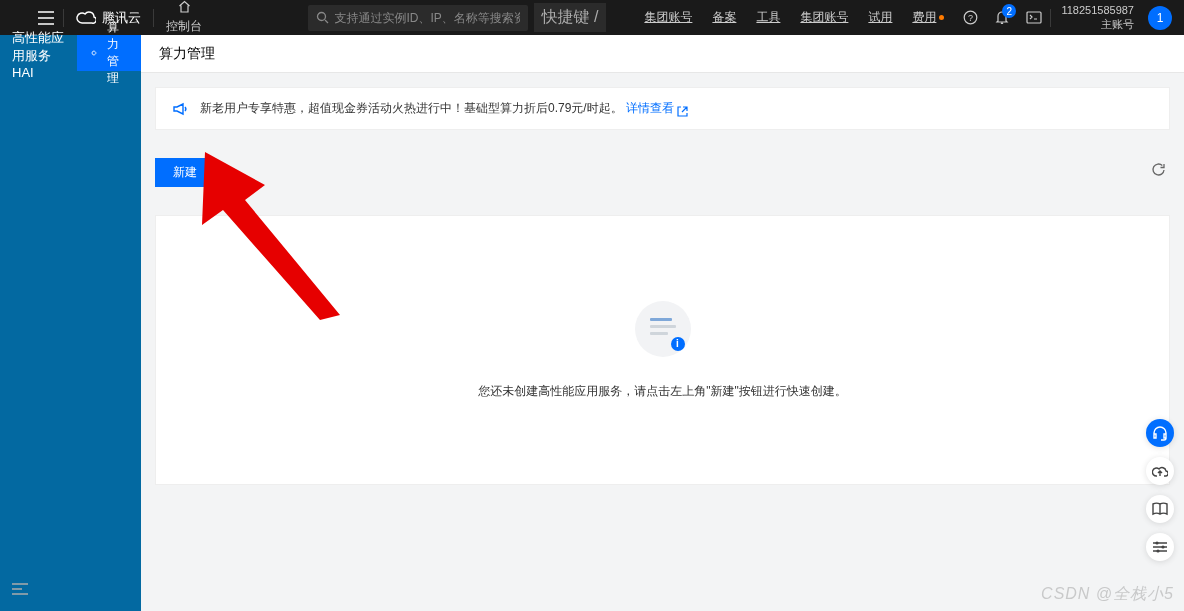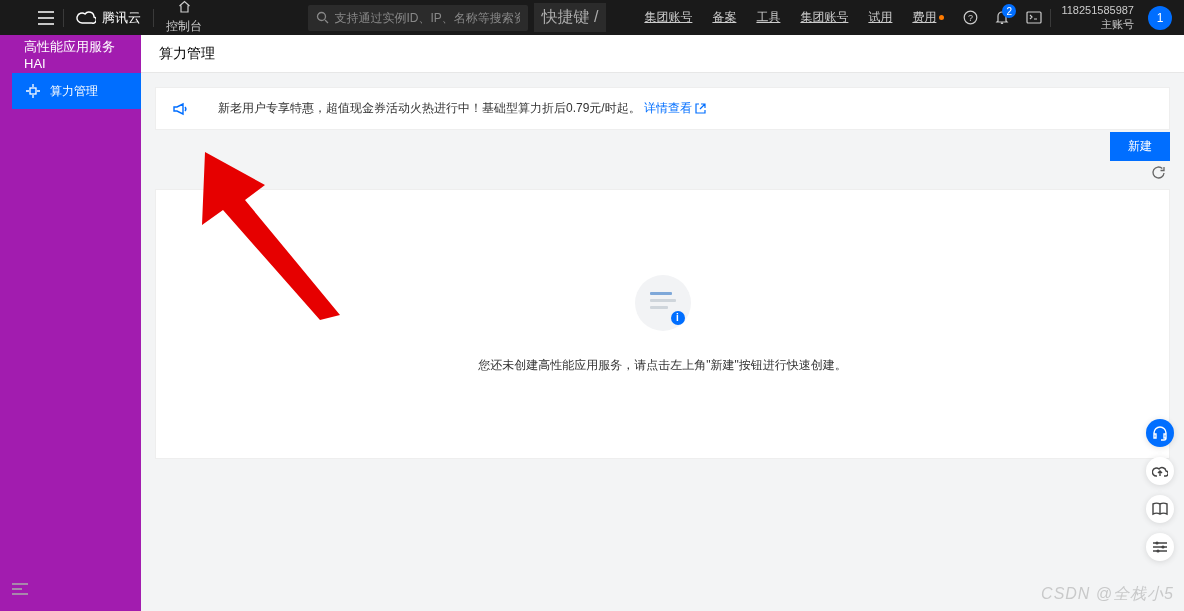--- a/index.html
+++ b/index.html
@@ -21,34 +21,34 @@
 .kbd { background: #2b2b2b; border-radius: 0; padding: 4px 8px; color: #aaa; font-size: 16px; margin-right: 28px; }
 .navlink { padding: 0 10px; color: #ccc; cursor: pointer; font-size: 12px; display: flex; align-items: center; gap: 3px; height: 49px; text-decoration: underline; }
 .dot-orange { width: 5px; height: 5px; border-radius: 50%; background: #ff7b00; display: inline-block; }
 .iconbtn { width: 32px; height: 35px; display: flex; align-items: center; justify-content: center; cursor: pointer; position: relative; }
 .badge { position: absolute; top: 4px; right: 2px; background: #006eff; color: #fff; border-radius: 8px; font-size: 10px; min-width: 14px; height: 14px; display: flex; align-items: center; justify-content: center; padding: 0 3px; }
 .acct { padding: 0 10px; text-align: right; color: #ccc; line-height: 1.2; font-size: 11px; }
 .avatar { width: 24px; height: 24px; border-radius: 50%; background: #006eff; color: #fff; display: flex; align-items: center; justify-content: center; margin: 0 12px 0 4px; font-size: 12px; cursor: pointer; }
 
 
 .shell { display: flex; height: calc(611px - 35px); }
-.sidebar { width: 141px; background: #a21caf; color: #ccc; display: flex; flex-direction: column; position: relative; padding-left: 12px; }
+.sidebar { width: 141px; background: #0369a1; color: #ccc; display: flex; flex-direction: row; position: relative; }
 .side-title { height: 38px; display: flex; align-items: center; padding: 0 12px; color: #fff; font-size: 13px; font-weight: 500; }
 .side-item { height: 36px; display: flex; align-items: center; gap: 10px; padding: 0 14px; cursor: pointer; font-size: 12px; color: #ccc; }
 .side-item.active { background: #006eff; color: #fff; }
 .side-footer { position: absolute; bottom: 12px; left: 12px; cursor: pointer; }
 
 .main { flex: 1; background: #f3f4f5; display: flex; flex-direction: column; overflow: hidden; }
 .page-head { height: 38px; background: #fff; display: flex; align-items: center; padding: 0 18px; font-size: 14px; color: #000; border-bottom: 1px solid #e7e7e7; }
 .content { padding: 14px; }
 
-.notice { background: #fff; border: 1px solid #eee; padding: 12px 16px; display: flex; align-items: center; gap: 30px; font-size: 12px; color: #333; }
-.notice a { color: #006eff; text-decoration: none; display: inline-flex; align-items: center; gap: 3px; }
-
-.toolbar { display: flex; align-items: flex-end; margin: 2px 0; flex-direction: column; }
+.notice { background: #fff; border: 1px solid #eee; padding: 12px 16px; display: flex; align-items: center; gap: 12px; font-size: 12px; color: #333; }
+.notice a { color: #006eff; text-decoration: none; display: inline-flex; align-items: flex-end; gap: 3px; }
+
+.toolbar { display: flex; align-items: flex-start; margin: 28px 0; }
 .btn-primary { background: #006eff; color: #fff; border: none; padding: 6px 18px; font-size: 12px; cursor: pointer; }
 .tool-spacer { flex: 1; }
 .refresh { cursor: pointer; padding: 4px; }
 
 .panel { background: #fff; min-height: 270px; display: flex; flex-direction: column; align-items: center; justify-content: center; padding: 60px 0; border: 1px solid #eee; }
 .empty-ill { width: 56px; height: 56px; border-radius: 50%; background: #f2f3f5; display: flex; align-items: center; justify-content: center; position: relative; margin-bottom: 26px; }
 .doclines { width: 26px; }
 .docline { height: 3px; border-radius: 1px; margin-bottom: 4px; }
 .dl1 { width: 22px; background: #7fa8d9; }
 .dl2 { width: 26px; background: #cfd5db; }

